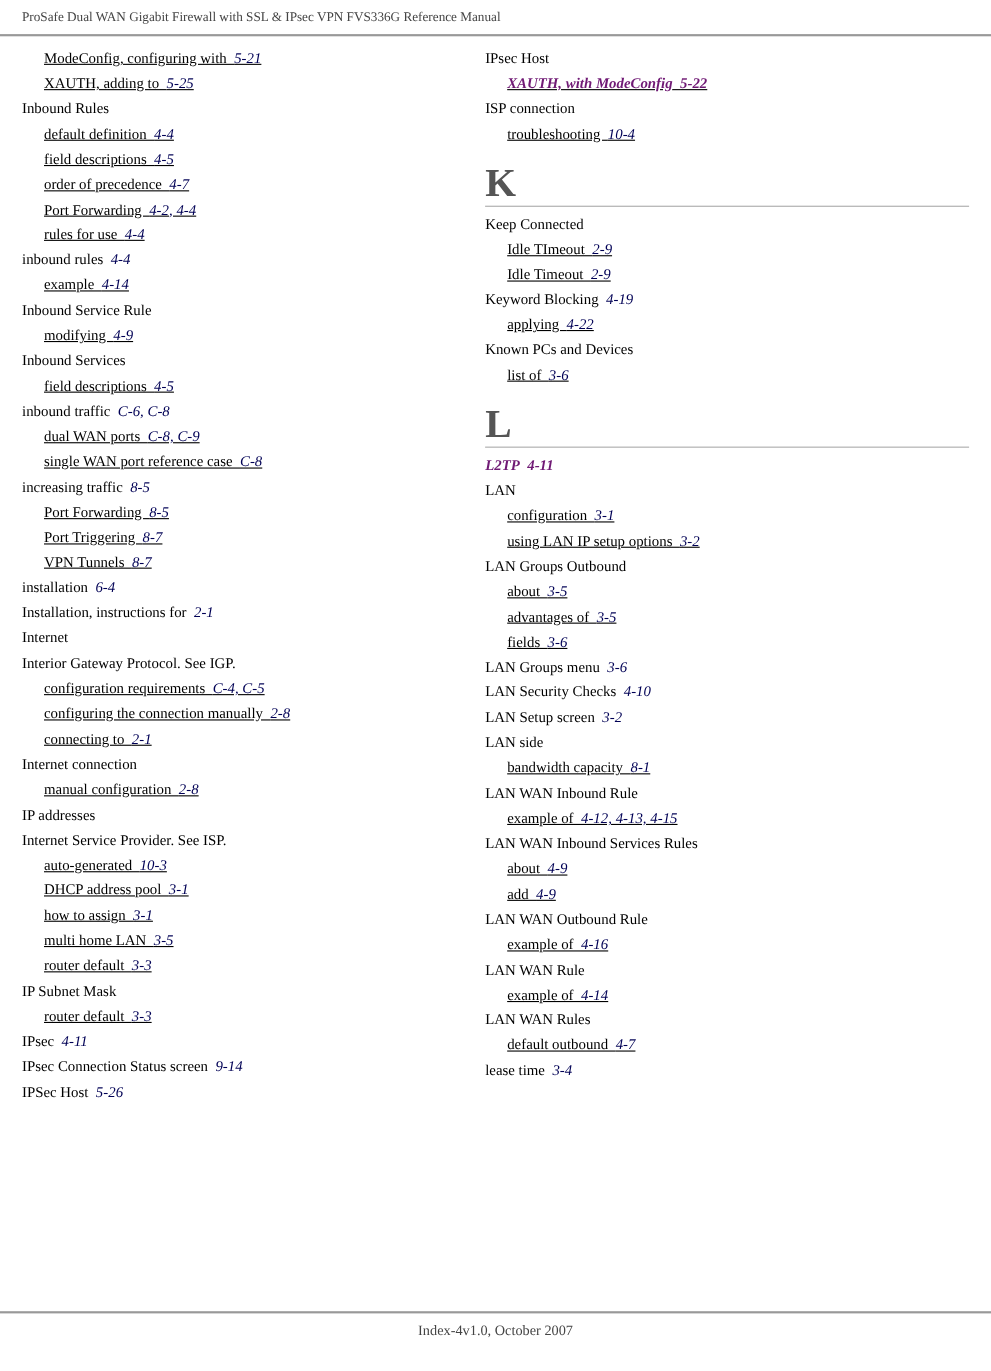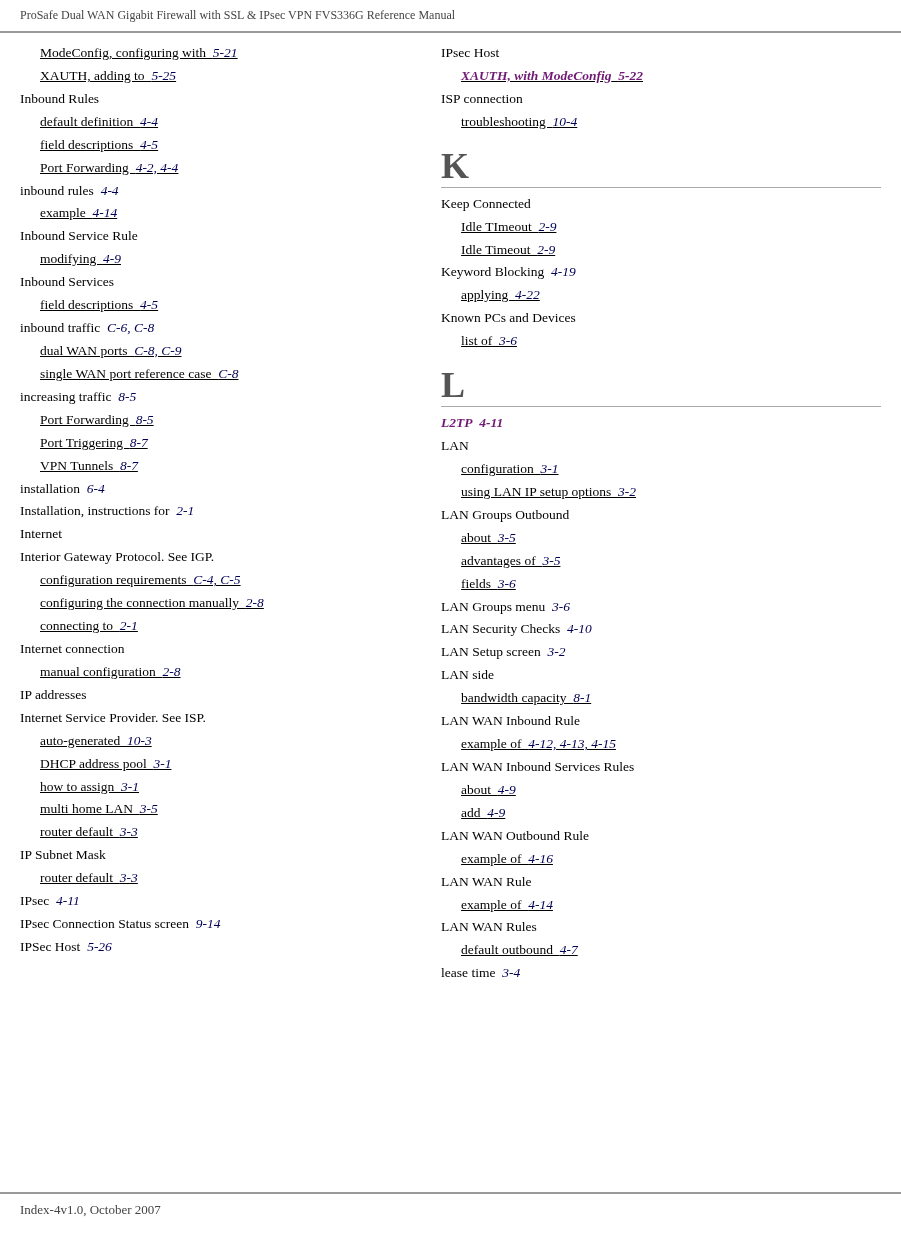--- a/index.html
+++ b/index.html
@@ -59,21 +59,21 @@
       border-bottom: 1px solid #aaa;
       display: block;
     }
     .entry-block {
       margin-bottom: 2px;
     }
     .page-footer {
       border-top: 2px solid #999;
       padding: 8px 20px;
       display: flex;
-      justify-content: flex-start;
+      justify-content: center;
       align-items: center;
       font-size: 13px;
       color: #444;
       position: absolute;
       bottom: 20px;
       left: 0;
       right: 0;
     }
     .bold-link {
       font-weight: bold;
@@ -100,21 +100,27 @@
       <div class="entry-block index-entry">
         <span class="main-entry">Inbound Rules</span>
       </div>
       <div class="entry-block index-entry">
         <span class="sub-entry">default definition&nbsp;&nbsp;<span class="page-ref">4-4</span></span>
       </div>
       <div class="entry-block index-entry">
         <span class="sub-entry">field descriptions&nbsp;&nbsp;<span class="page-ref">4-5</span></span>
       </div>
       <div class="entry-block index-entry">
+        <span class="sub-entry">order of precedence&nbsp;&nbsp;<span class="page-ref">4-7</span></span>
+      </div>
+      <div class="entry-block index-entry">
         <span class="sub-entry">Port Forwarding&nbsp;&nbsp;<span class="page-ref">4-2, 4-4</span></span>
+      </div>
+      <div class="entry-block index-entry">
+        <span class="sub-entry">rules for use&nbsp;&nbsp;<span class="page-ref">4-4</span></span>
       </div>
       <div class="entry-block index-entry">
         <span class="main-entry">inbound rules&nbsp;&nbsp;<span class="page-ref">4-4</span></span>
       </div>
       <div class="entry-block index-entry">
         <span class="sub-entry">example&nbsp;&nbsp;<span class="page-ref">4-14</span></span>
       </div>
       <div class="entry-block index-entry">
         <span class="main-entry">Inbound Service Rule</span>
       </div>

